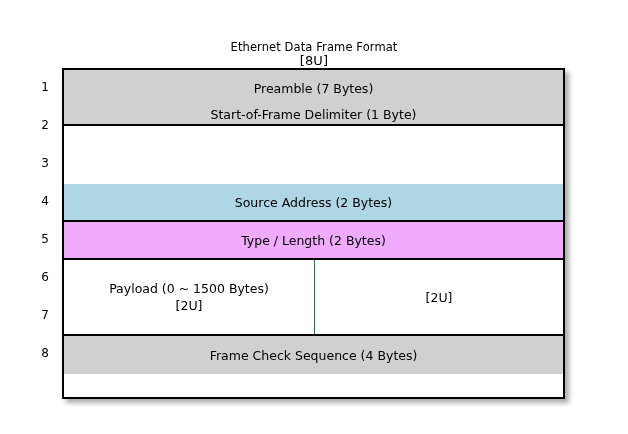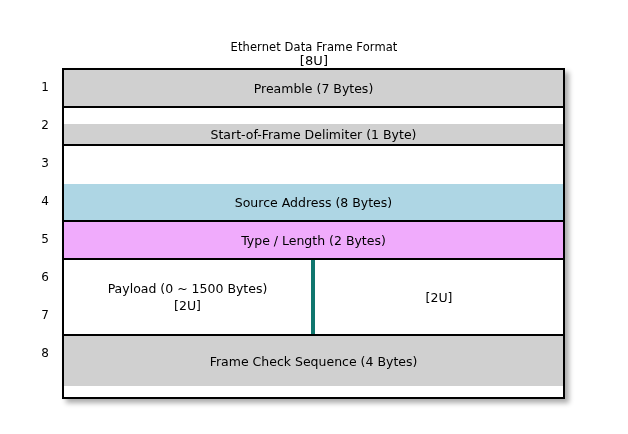--- a/index.html
+++ b/index.html
@@ -102,21 +102,21 @@
     white-space: nowrap;
   }
   .frame-cell.full {
     width: 100%;
   }
   .cell-line { display: block; }
 
   
   .split-left {
     width: 251px;
-    border-right: 4px solid #0f766e;
+    border-right: 1px solid #0f766e;
   }
   .split-right {
     width: 248px;
   }
 
   
   .bg-gray   { background: #d0d0d0; }
   .bg-blue   { background: #aed6e4; }
   .bg-yellow { background: #f0abfc; }
   .bg-white  { background: #ffffff; }
@@ -141,44 +141,44 @@
       <div class="row-number" style="top: 241px;">7</div>
       <div class="row-number" style="top: 279px;">8</div>
     </div>
 
   <div id="frame-table">
       <div class="frame-row bg-gray" style="top: 0px; height: 38px;">
         <div class="frame-cell full">
           <span class="cell-line">Preamble (7 Bytes)</span>
         </div>
       </div>
-      <div class="frame-row bg-gray" style="top: 54px; height: 22px;">
+      <div class="frame-row bg-gray" style="top: 34px; height: 22px;">
         <div class="frame-cell full">
           <span class="cell-line">Start-of-Frame Delimiter (1 Byte)</span>
         </div>
       </div>
       <div class="frame-row bg-blue" style="top: 114px; height: 38px;">
         <div class="frame-cell full">
-          <span class="cell-line">Source Address (8 Bytes)</span>
+          <span class="cell-line">Source Address (2 Bytes)</span>
         </div>
       </div>
       <div class="frame-row bg-yellow" style="top: 152px; height: 38px;">
         <div class="frame-cell full">
           <span class="cell-line">Type / Length (2 Bytes)</span>
         </div>
       </div>
       <div class="frame-row bg-white" style="top: 190px; height: 76px;">
         <div class="frame-cell split-left">
           <span class="cell-line">Payload (0 ~ 1500 Bytes)</span>
           <span class="cell-line">[2U]</span>
         </div>
         <div class="frame-cell split-right">
           <span class="cell-line">[2U]</span>
         </div>
       </div>
-      <div class="frame-row bg-gray last" style="top: 266px; height: 50px;">
+      <div class="frame-row bg-gray last" style="top: 266px; height: 38px;">
         <div class="frame-cell full">
           <span class="cell-line">Frame Check Sequence (4 Bytes)</span>
         </div>
       </div>
     </div>
 
 </div>
 
 </body></html>

